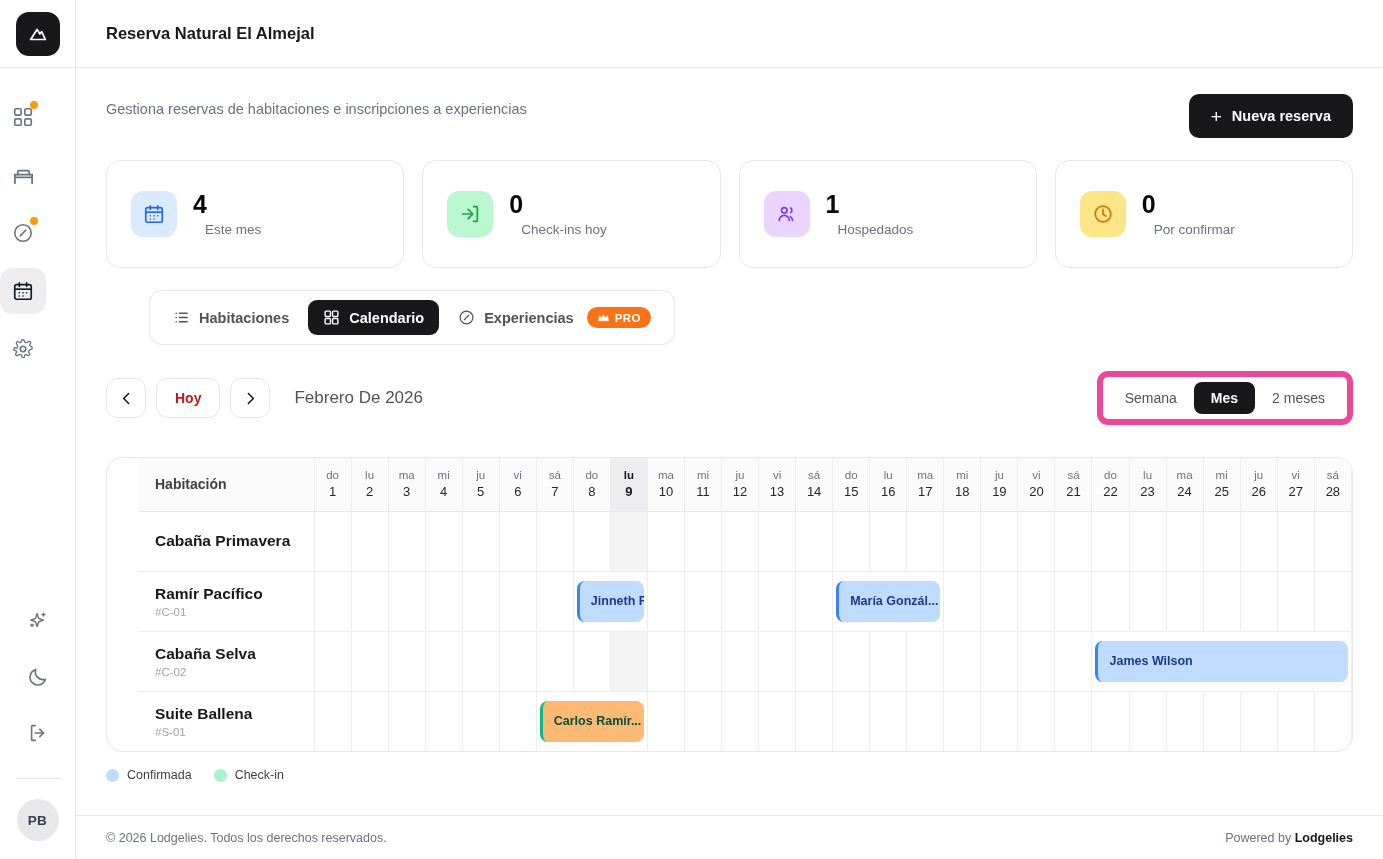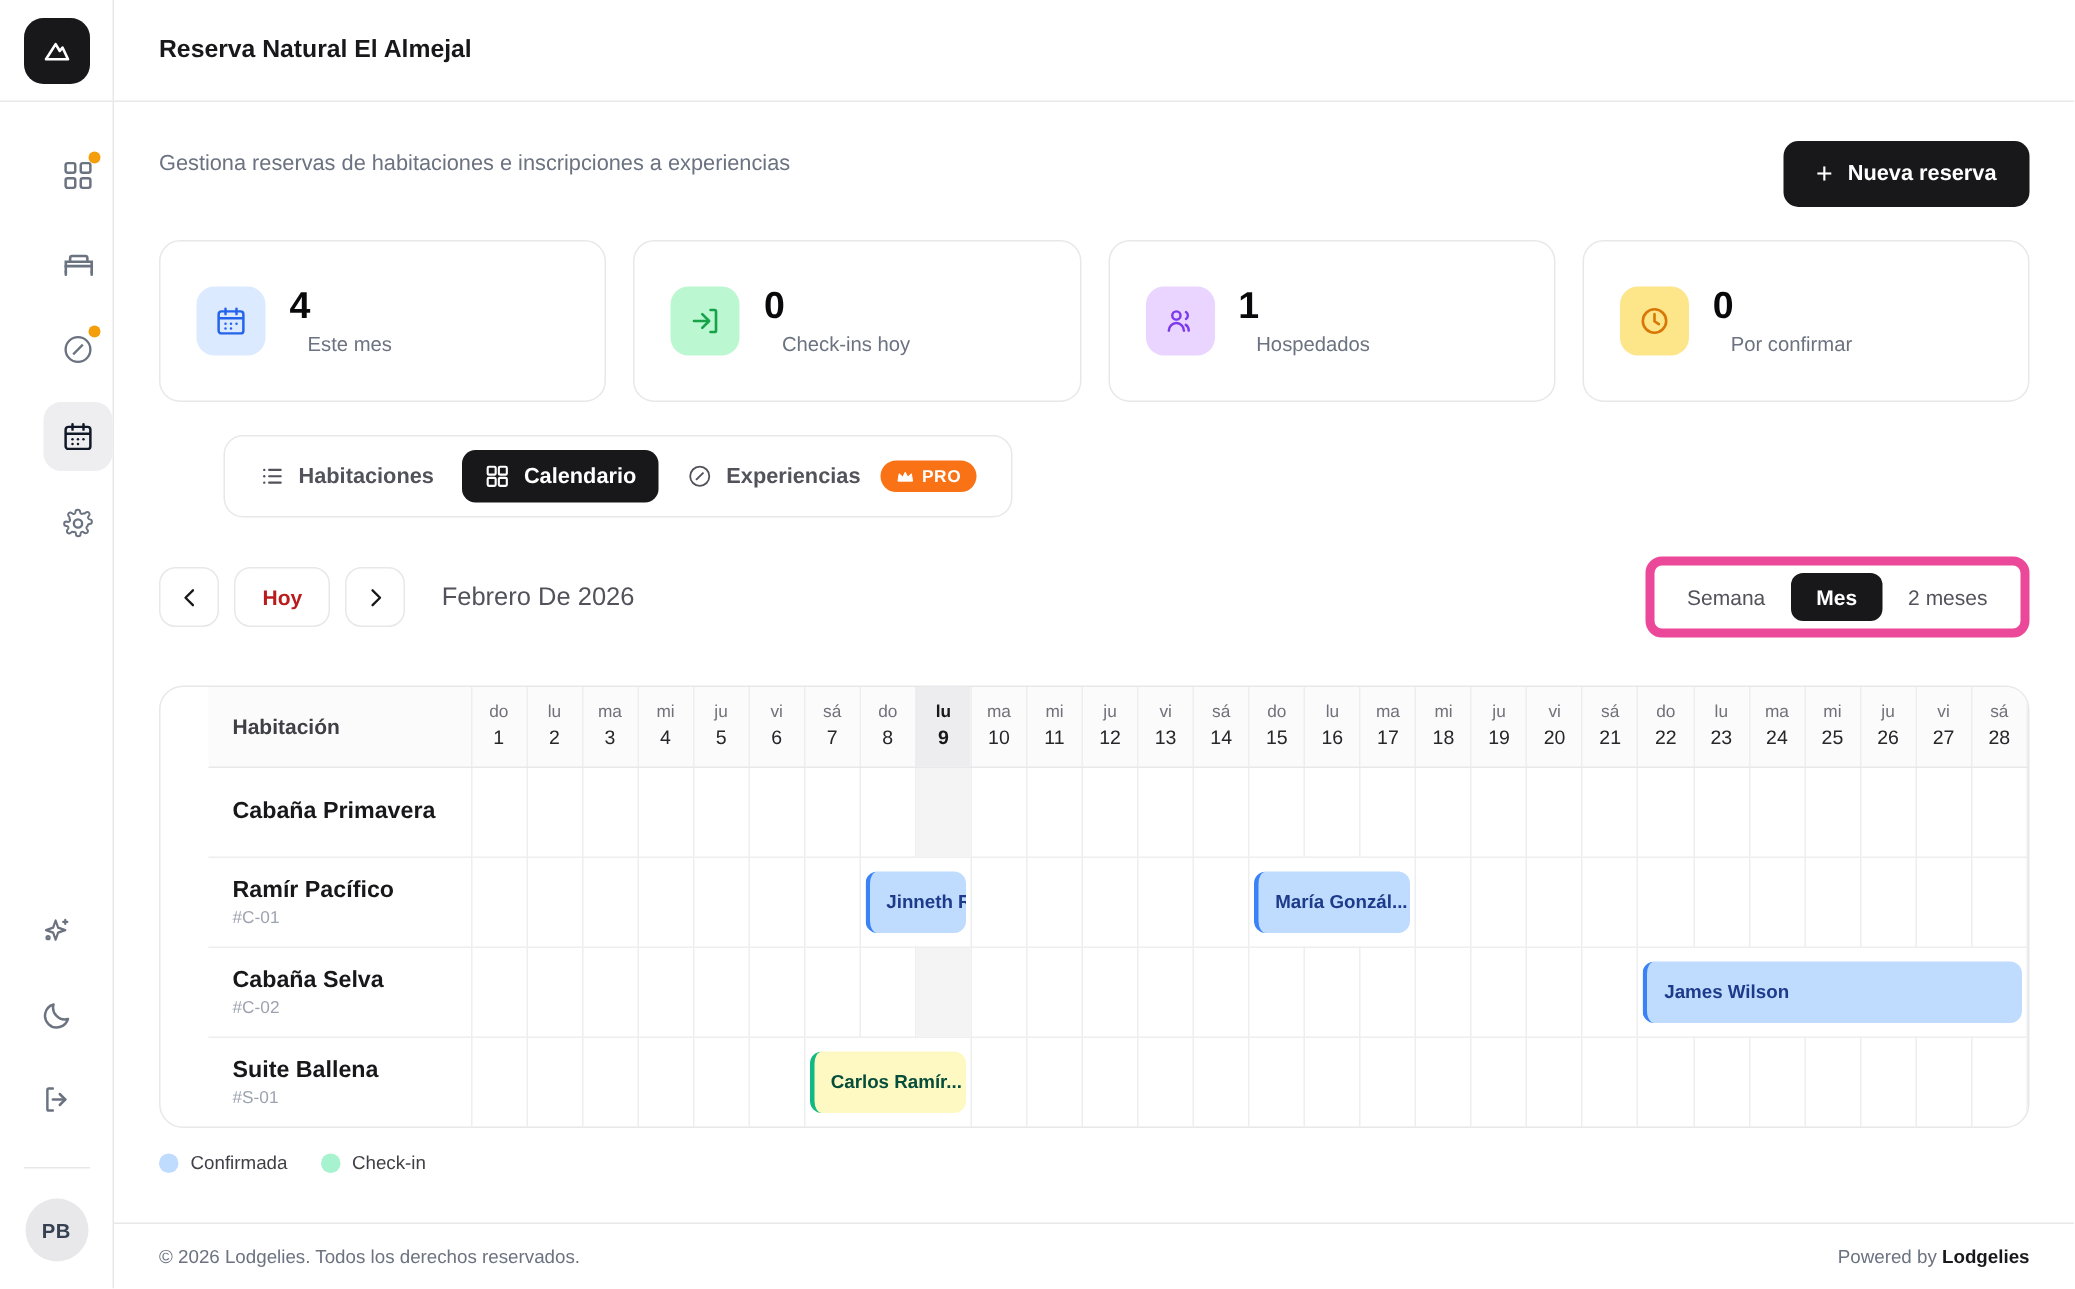--- a/index.html
+++ b/index.html
@@ -9,21 +9,21 @@
     background: #ffffff;
     color: #111827;
     overflow: hidden;
   }
   .app { display: flex; width: 1383px; height: 859px; }
 
   
   .sidebar {
     width: 76px; height: 859px;
     border-right: 1px solid #e8e8ea;
-    display: flex; flex-direction: column; align-items: flex-end;
+    display: flex; flex-direction: column; align-items: flex-start;
     flex: 0 0 76px;
     background: #fff;
   }
   .logo-wrap {
     height: 68px; width: 100%;
     display: flex; align-items: center; justify-content: center;
     border-bottom: 1px solid #e8e8ea;
   }
   .logo {
     width: 44px; height: 44px; border-radius: 13px;
@@ -175,21 +175,21 @@
     position: absolute; top: 9px; bottom: 9px; left: 3px; right: 3px;
     border-radius: 8px; display: flex; align-items: center;
     padding-left: 11px; font-size: 12.5px; font-weight: 600;
     overflow: hidden; white-space: nowrap; cursor: pointer;
     z-index: 2;
   }
   .resv.confirmada {
     background: #bfdcfe; color: #1e3a8a; border-left: 3px solid #3b82f6;
   }
   .resv.checkin {
-    background: #fef9c3; color: #064e3b; border-left: 3px solid #10b981;
+    background: #fdba74; color: #064e3b; border-left: 3px solid #10b981;
   }
 
   
   .legend { display: flex; align-items: center; gap: 22px; margin-top: 16px; }
   .leg-item { display: flex; align-items: center; gap: 8px; font-size: 12.5px; color: #3f3f46; }
   .leg-dot { width: 13px; height: 13px; border-radius: 50%; }
 
   .footer {
     margin-top: auto; border-top: 1px solid #e8e8ea;
     height: 44px; display: flex; align-items: center; justify-content: space-between;

